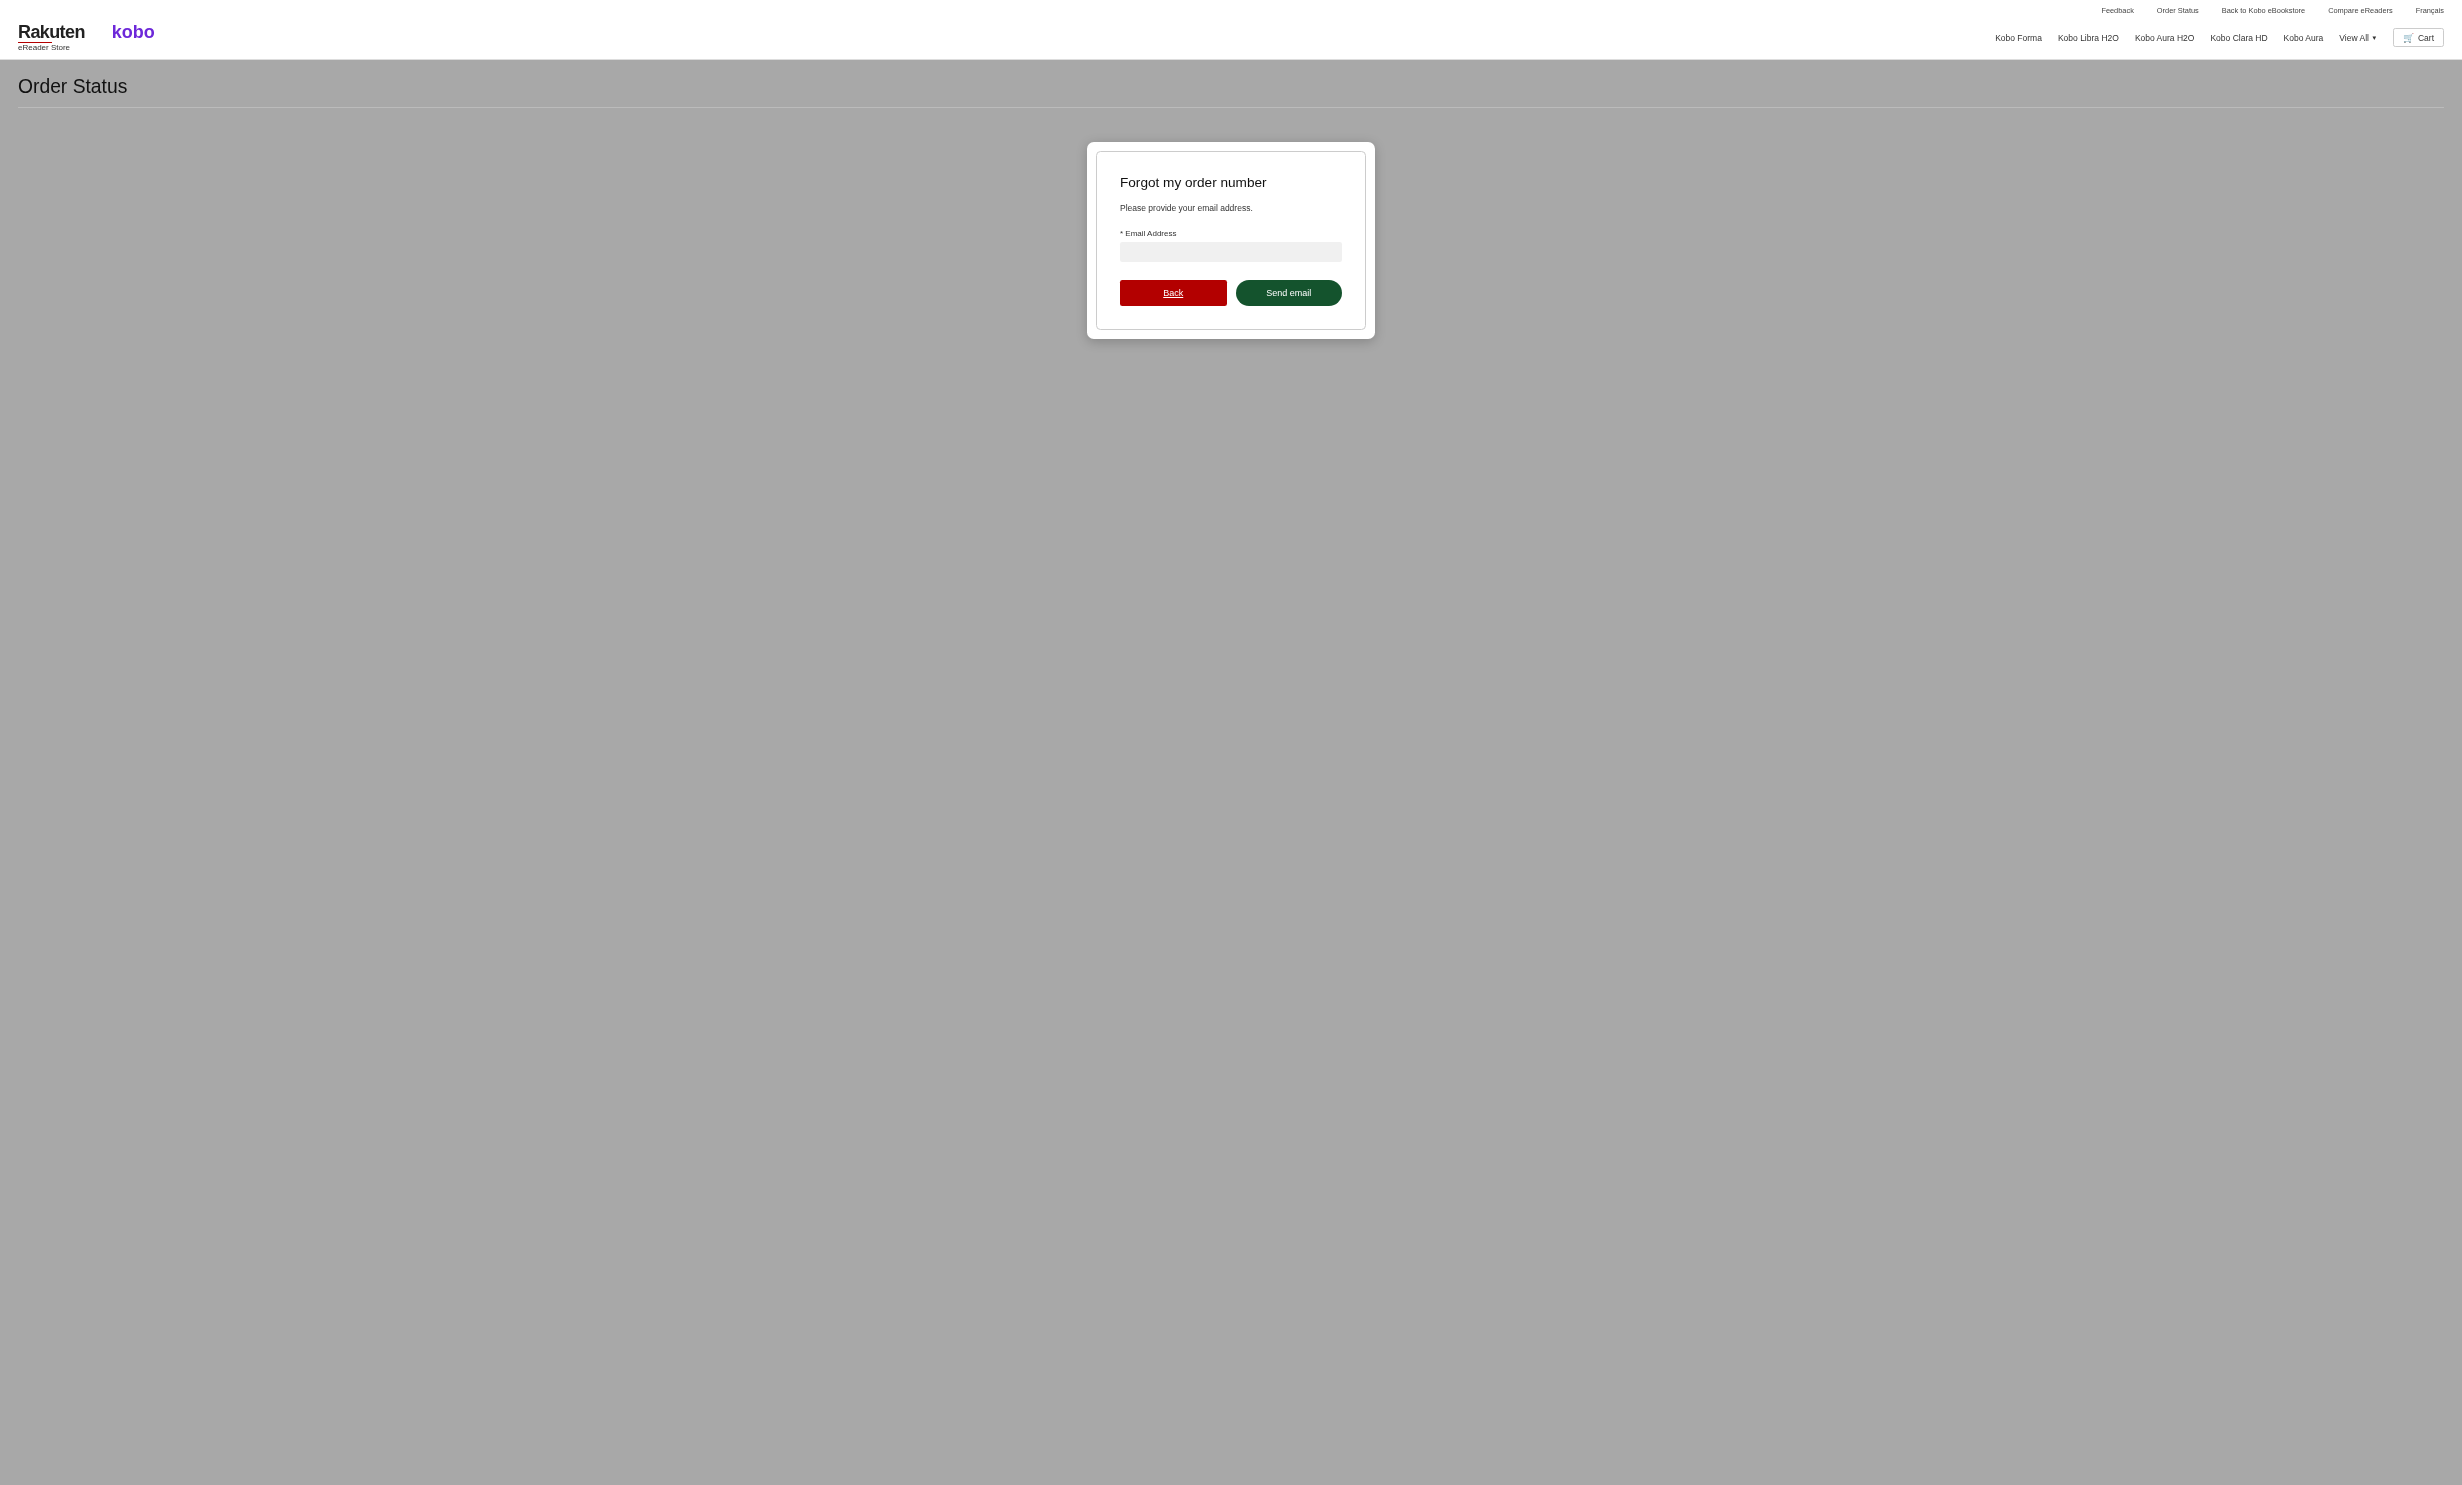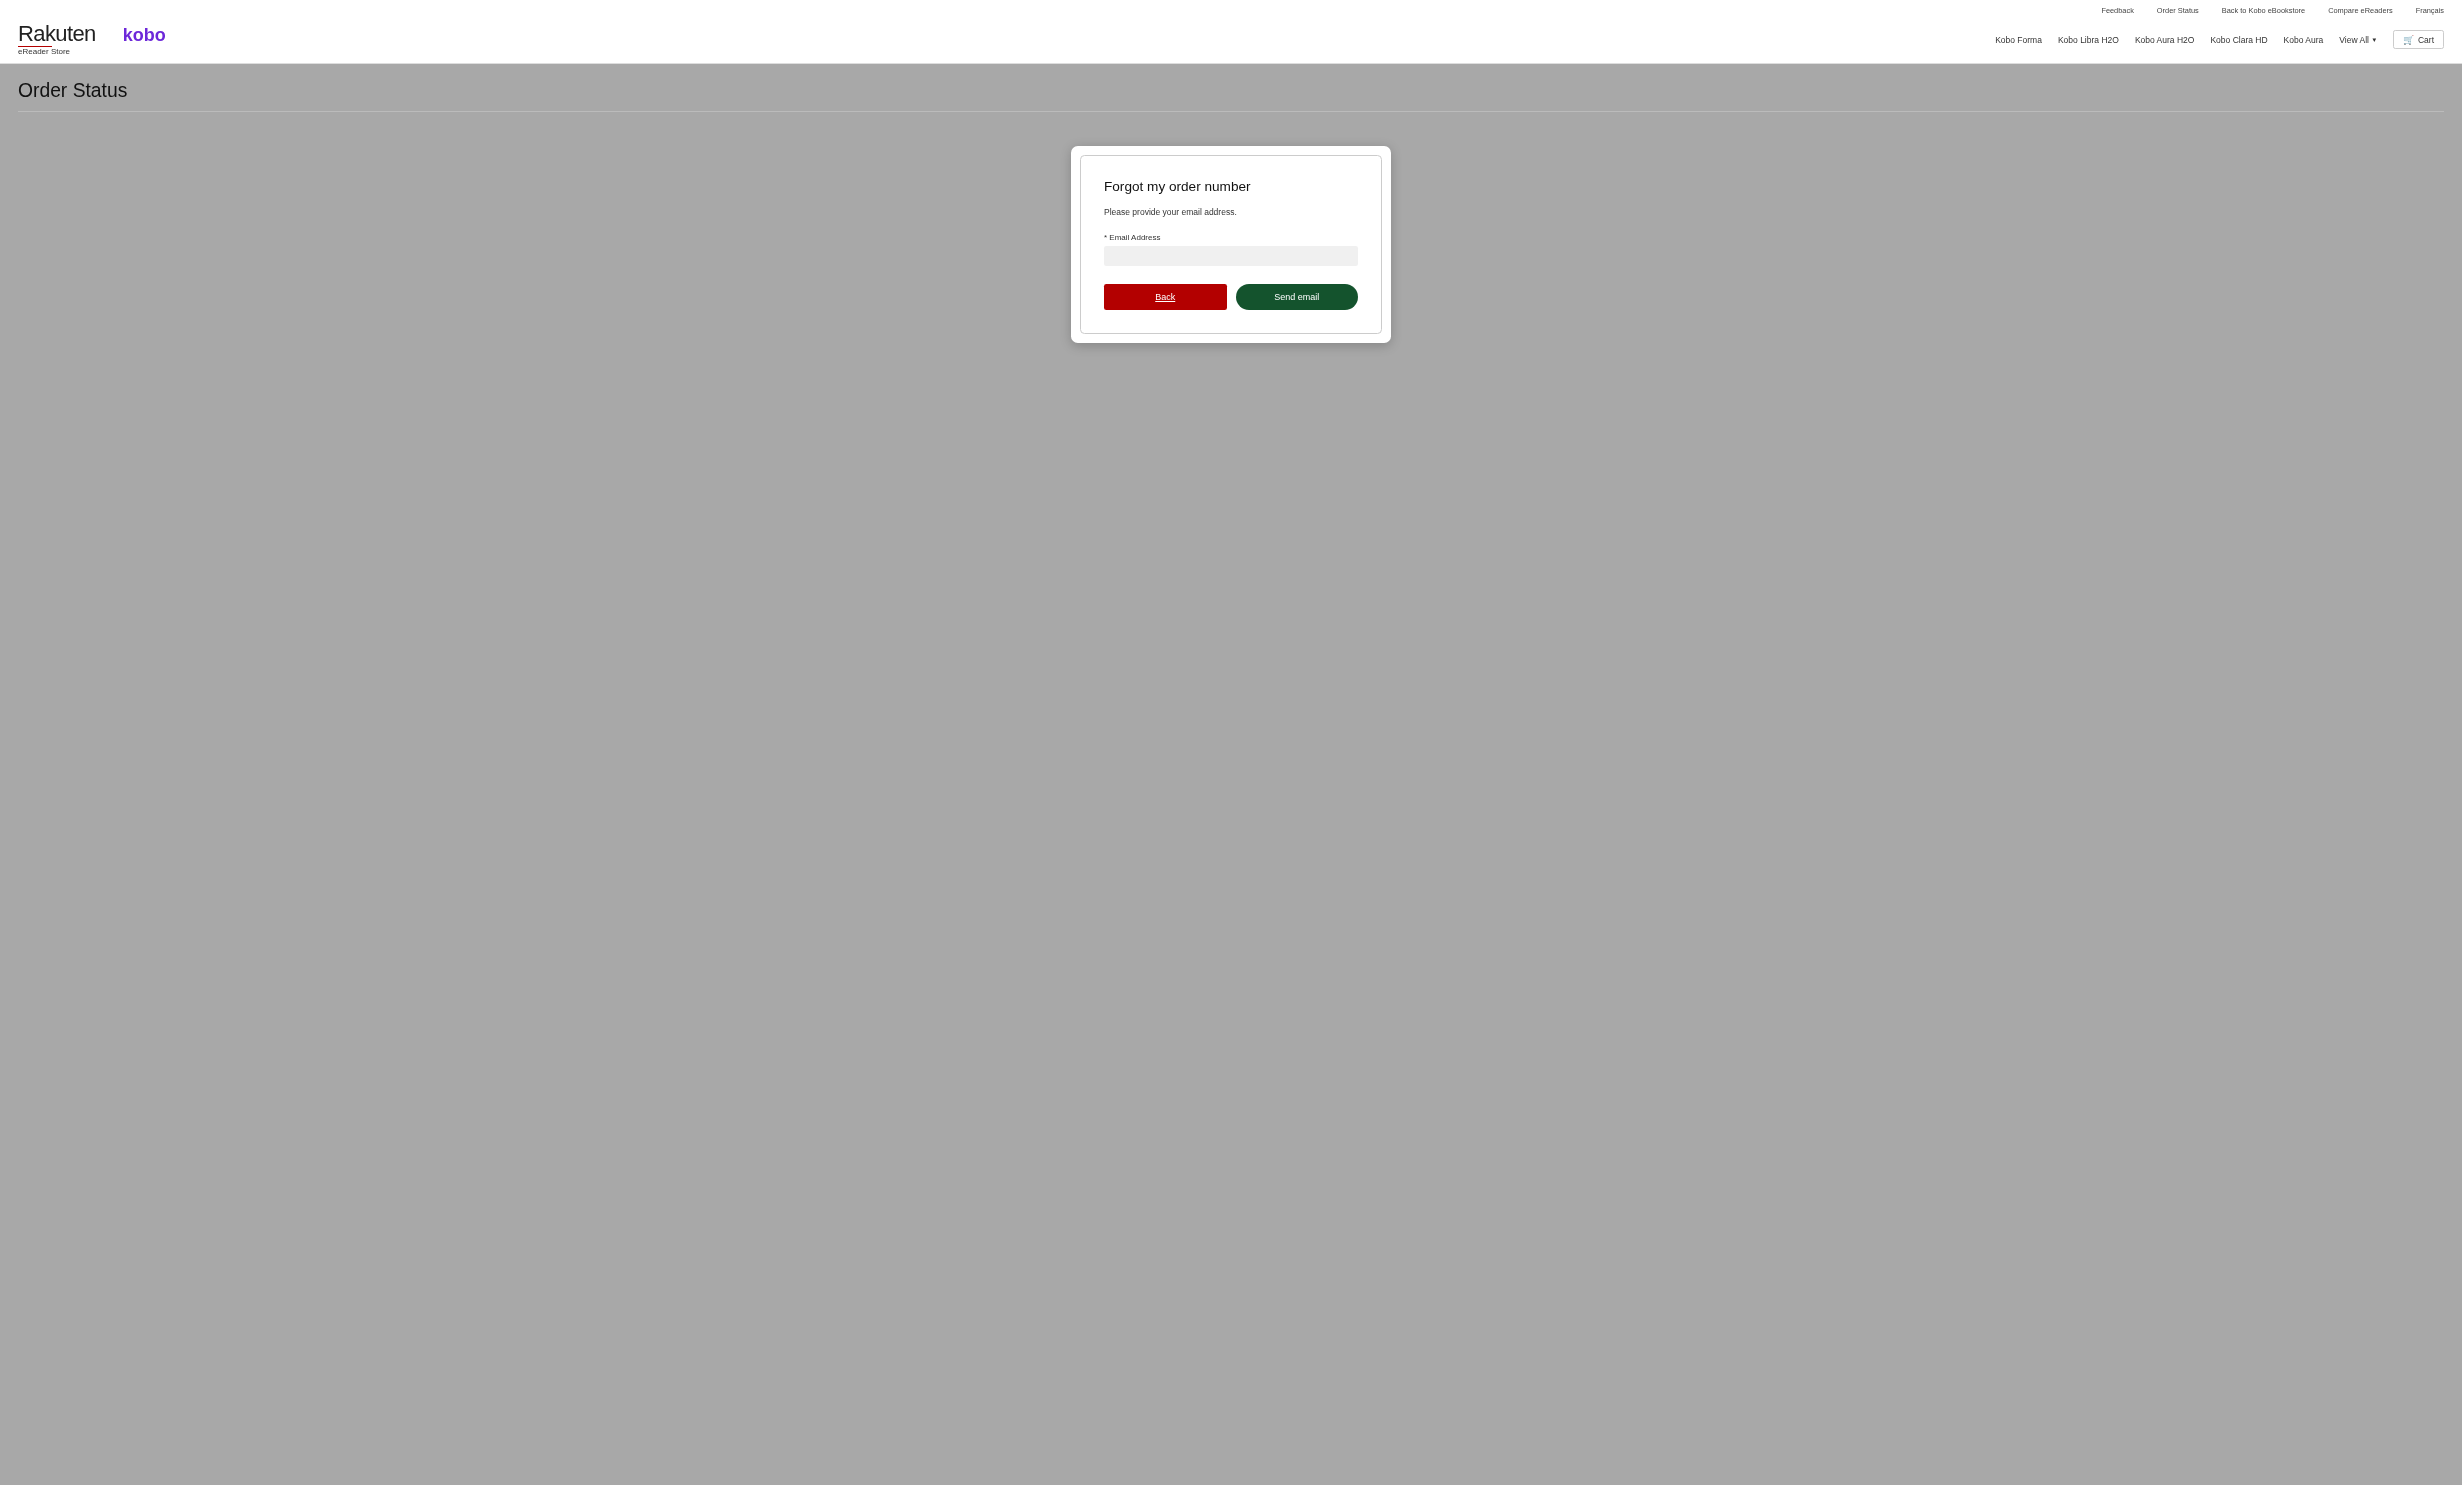--- a/index.html
+++ b/index.html
@@ -147,21 +147,21 @@
       justify-content: center;
       align-items: flex-start;
       padding-top: 11.3px;
     }
 
     .modal-outer {
       background-color: #fff;
       border-radius: 6.8px;
       padding: 9px;
       box-shadow: 0 2.3px 11.3px rgba(0,0,0,0.2);
-      width: 320px;
+      width: 288px;
     }
 
     .modal-inner {
       border: 0.6px solid #ccc;
       border-radius: 4.5px;
       padding: 23px 23px 23px;
     }
 
     .modal-title {
       font-size: 13.6px;
@@ -238,21 +238,21 @@
     <a>Feedback</a>
     <a>Order Status</a>
     <a>Back to Kobo eBookstore</a>
     <a>Compare eReaders</a>
     <a>Français</a>
   </nav>
 
   <div class="logo-nav-row">
     <div class="logo-container">
       <div style="display:flex; align-items:baseline; gap:0;">
-        <span class="logo-rakuten" style="color:#222; font-size:22px; font-weight:normal;">Rakuten </span>
+        <span class="logo-rakuten" style="color:#222; font-size:18px; font-weight:bold;">Rakuten </span>
         <span class="logo-kobo" style="color:#6d28d9; font-size:18px; font-weight:bold;padding-left:27px;">kobo</span>
       </div>
       <div class="logo-underline"></div>
       <span class="logo-sub">eReader Store</span>
     </div>
 
     <div style="display:flex; align-items:center; gap:16px;">
       <nav class="main-nav">
         <a>Kobo Forma</a>
         <a>Kobo Libra H2O</a>

